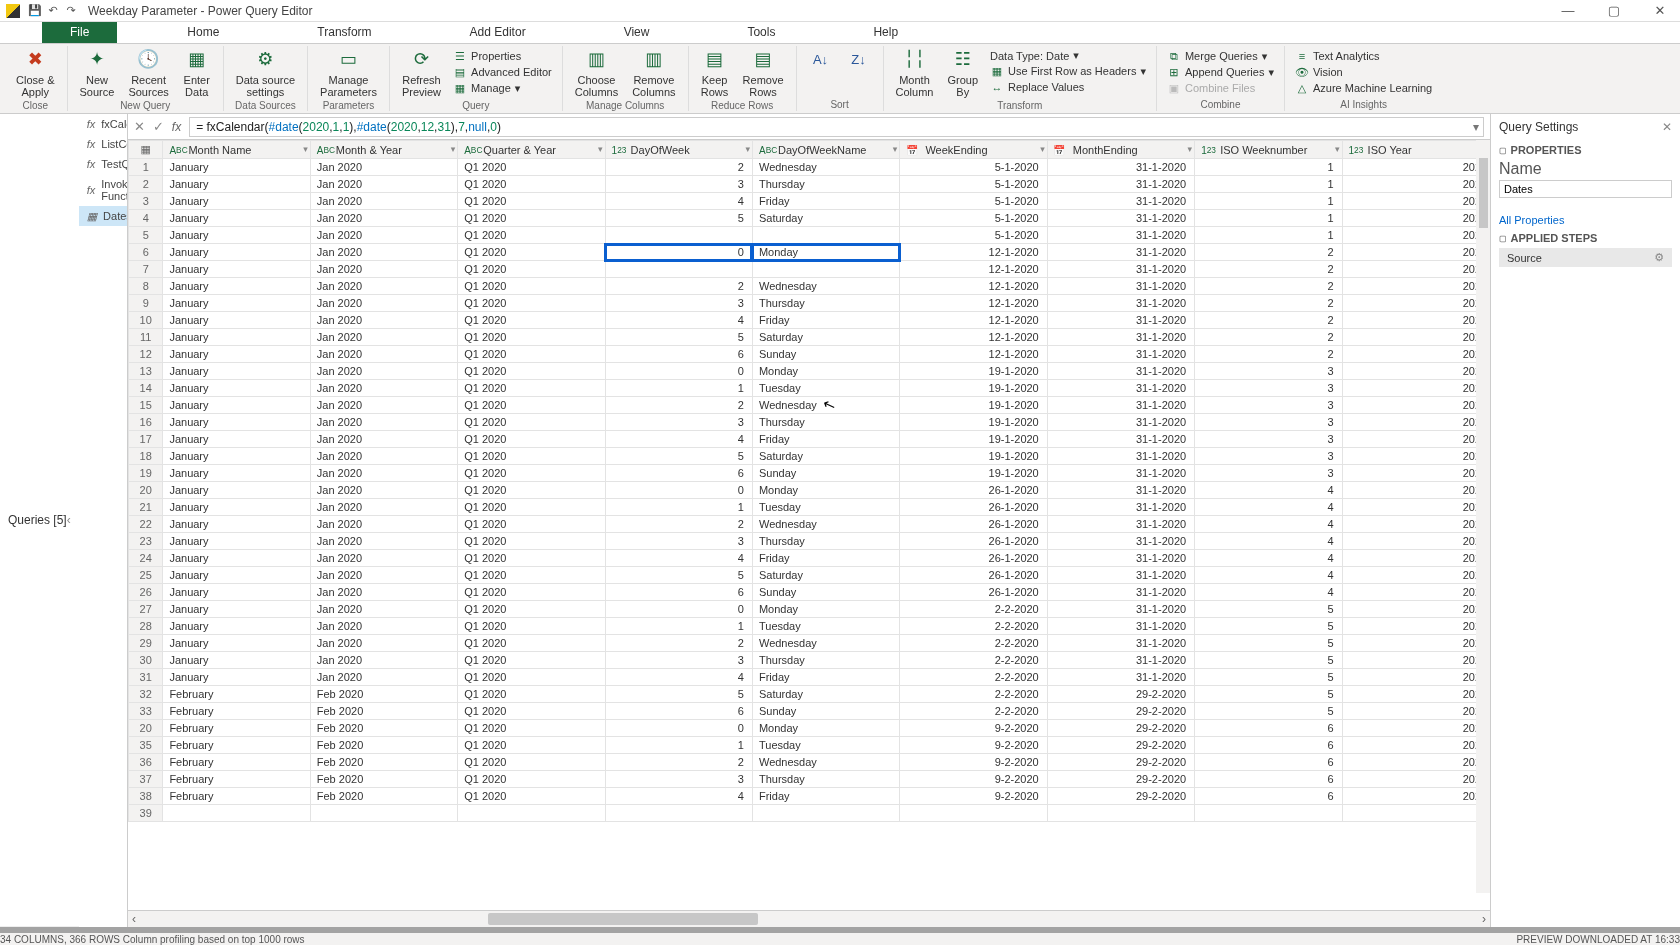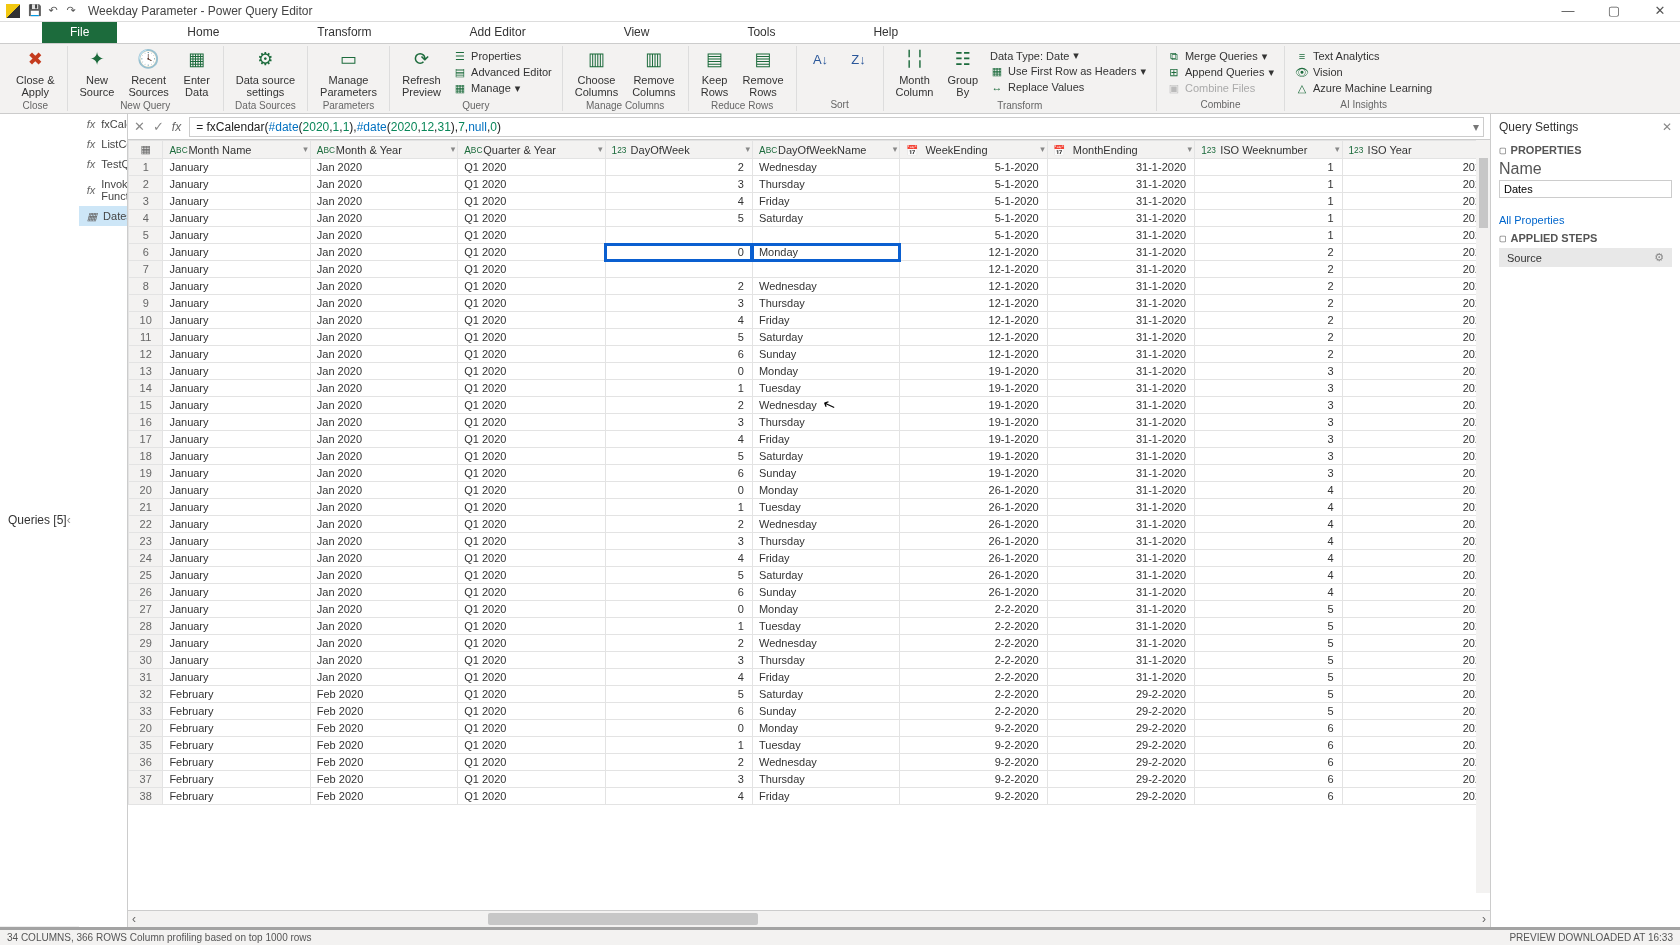--- a/index.html
+++ b/index.html
@@ -75,21 +75,21 @@
 .section { margin-top:6px;}
 .section .sh { font-size:11px; font-weight:bold; color:#555; display:flex; align-items:center; gap:4px;}
 .section .sh::before { content:"▢"; font-size:8px; color:#888;}
 .propname { font-size:16px; color:#555; margin-top:4px;}
 .propinput { width:100%; border:1px solid #ccc; padding:2px 4px; font-size:11px; margin-top:2px;}
 .link { color:#0066cc; font-size:11px; margin-top:16px; display:inline-block;}
 .steplist { margin-top:4px;}
 .step { background:#e8e8e8; padding:3px 8px; font-size:11px; display:flex; align-items:center; justify-content:space-between;}
 
 
-.statusbar { height:18px; background:#f3f2f1; border-top:3px solid #a3a3a3; display:flex; align-items:center; padding:0 7px; font-size:10px; color:#555; justify-content:space-between;}
+.statusbar { height:18px; background:#f3f2f1; border-top:6px solid #a3a3a3; display:flex; align-items:center; padding:0 0; font-size:10px; color:#555; justify-content:space-between;}
 </style>
 </head>
 <body>
 
 <div class="titlebar">
   <span class="appicon"></span>
   <span class="qicon">💾</span>
   <span class="qicon">↶</span>
   <span class="qicon">↷</span>
   <span class="title">Weekday Parameter - Power Query Editor</span>
@@ -820,20 +820,32 @@
                 <td>February</td>
                 <td>Feb 2020</td>
                 <td>Q1 2020</td>
                 <td class="numcell">4</td>
                 <td>Friday</td>
                 <td class="numcell">9-2-2020</td>
                 <td class="numcell">29-2-2020</td>
                 <td class="numcell">6</td>
                 <td class="numcell">202</td>
               </tr>
+              <tr>
+                <td class="rownum">39</td>
+                <td></td>
+                <td></td>
+                <td></td>
+                <td class="numcell"></td>
+                <td></td>
+                <td class="numcell"></td>
+                <td class="numcell"></td>
+                <td class="numcell"></td>
+                <td class="numcell"></td>
+              </tr>
             </tbody>
           </table>
         <div class="vscroll">
             <div class="vthumb"></div>
           </div>
         <div class="cursor-arrow">↖</div>
       </div>
       <div class="hscroll" style="position: absolute; left: 0px; right: 0px; bottom: 0px;">
         <span class="arr" style="left:4px">‹</span>
         <div class="thumb"></div>

